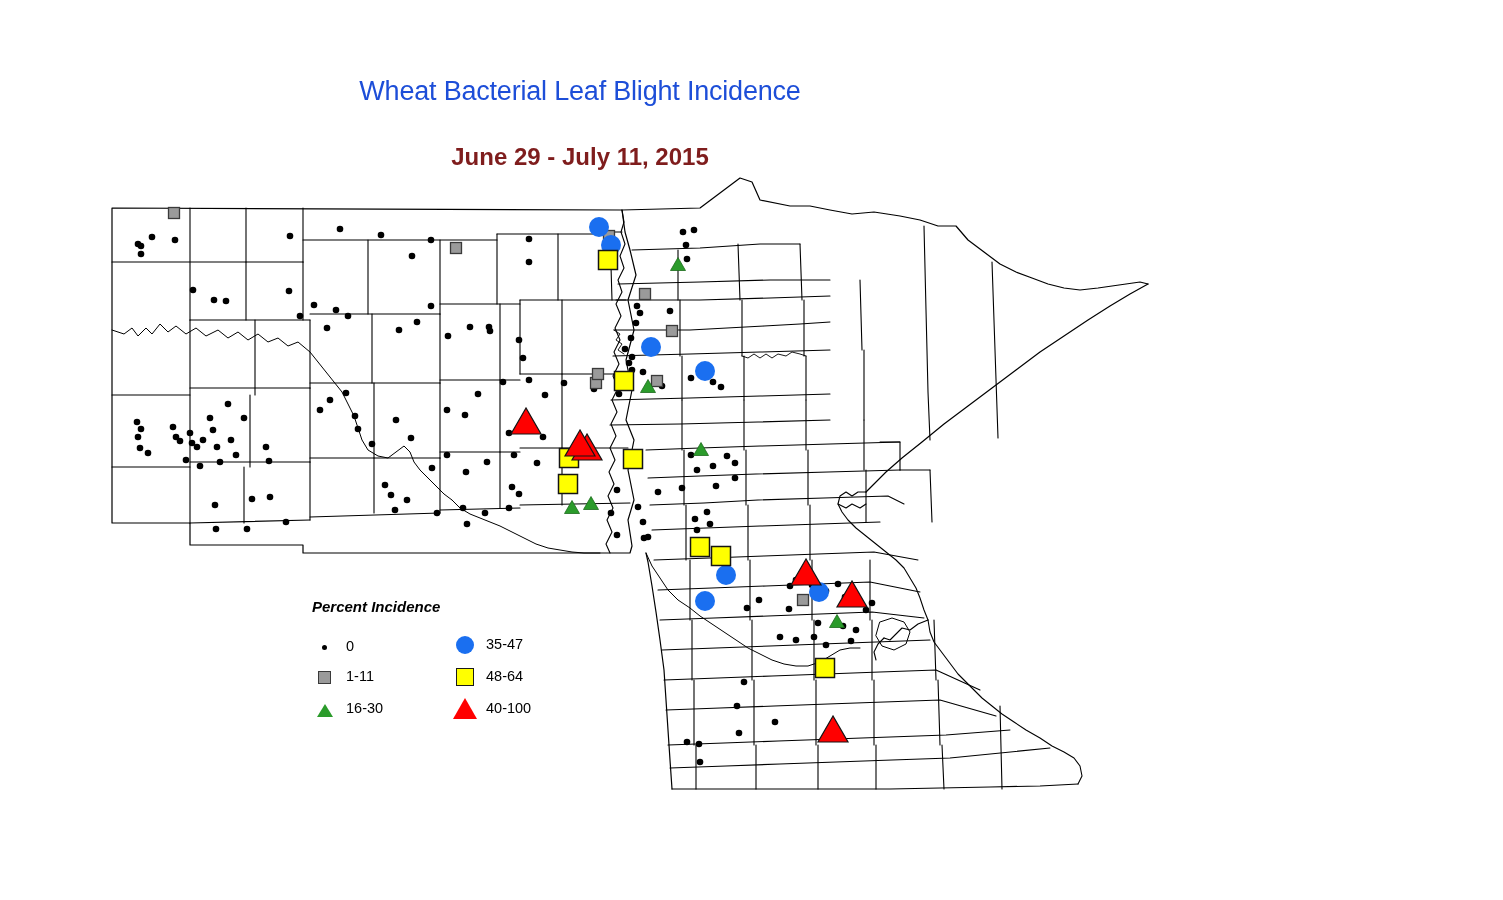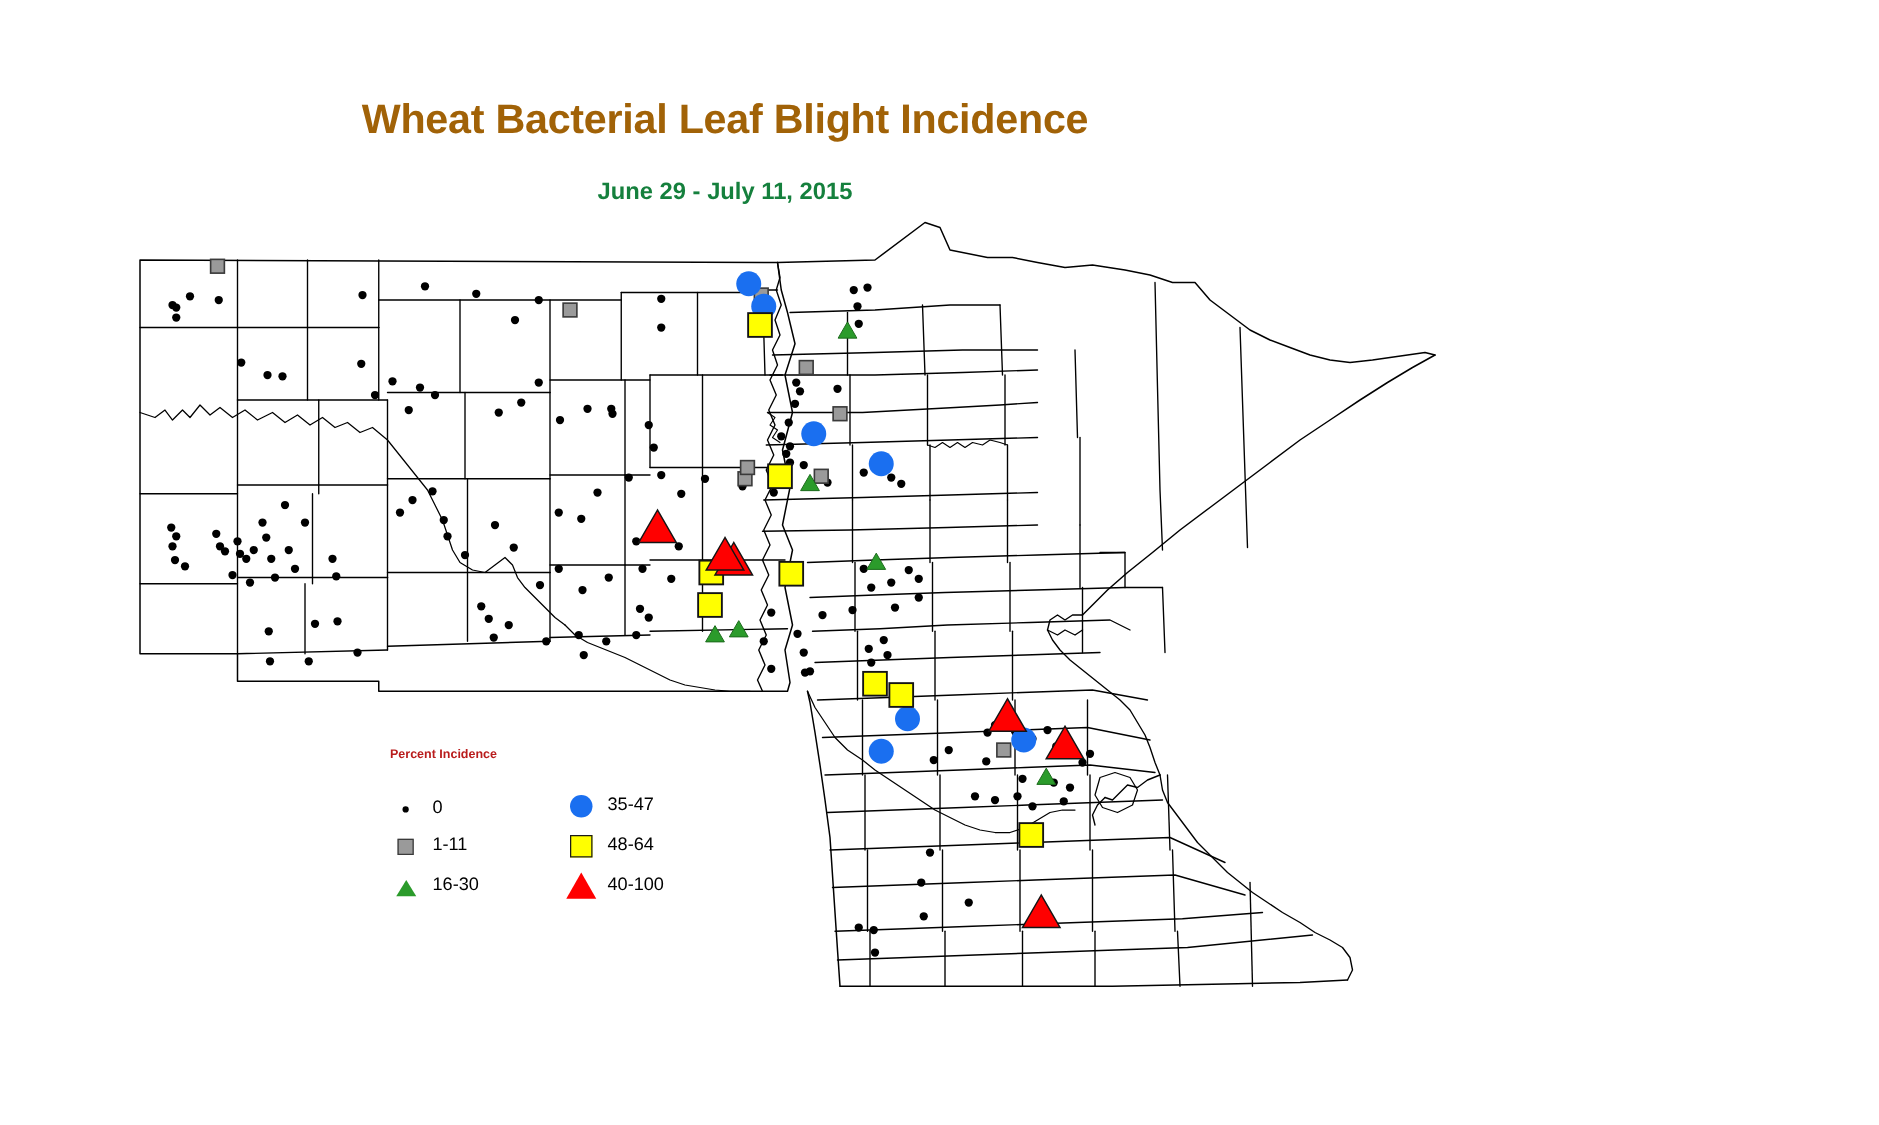--- a/index.html
+++ b/index.html
@@ -20,34 +20,34 @@
     width: 1503px;
     height: 900px;
     background: #ffffff;
   }
   .title {
     position: absolute;
     left: 0;
     top: 76px;
     width: 1160px;
     text-align: center;
-    font-size: 33px;
-    font-weight: bold;
-    color: #a16207;
+    font-size: 27px;
+    font-weight: normal;
+    color: #1d4ed8;
     letter-spacing: -0.2px;
   }
   .subtitle {
     position: absolute;
     left: 0;
     top: 143px;
     width: 1160px;
     text-align: center;
-    font-size: 19px;
+    font-size: 24px;
     font-weight: bold;
-    color: #15803d;
+    color: #7f1d1d;
   }
   #map-area {
     position: absolute;
     left: 0; top: 0;
     width: 1503px;
     height: 900px;
   }
   #map-svg {
     position: absolute;
     left: 0; top: 0;
@@ -56,24 +56,25 @@
   #legend {
     position: absolute;
     left: 312px;
     top: 598px;
     width: 260px;
     height: 130px;
   }
   #legend .legend-title {
     position: absolute;
     left: 0; top: 0;
-    font-size: 10px;
+    font-size: 15px;
     font-weight: bold;
-    color: #b91c1c;
+    color: #000000;
     white-space: nowrap;
+    font-style: italic;
   }
   .legend-item {
     position: absolute;
     height: 22px;
   }
   .legend-item .sym-box {
     position: absolute;
     left: 0;
     top: 0;
     width: 26px;

